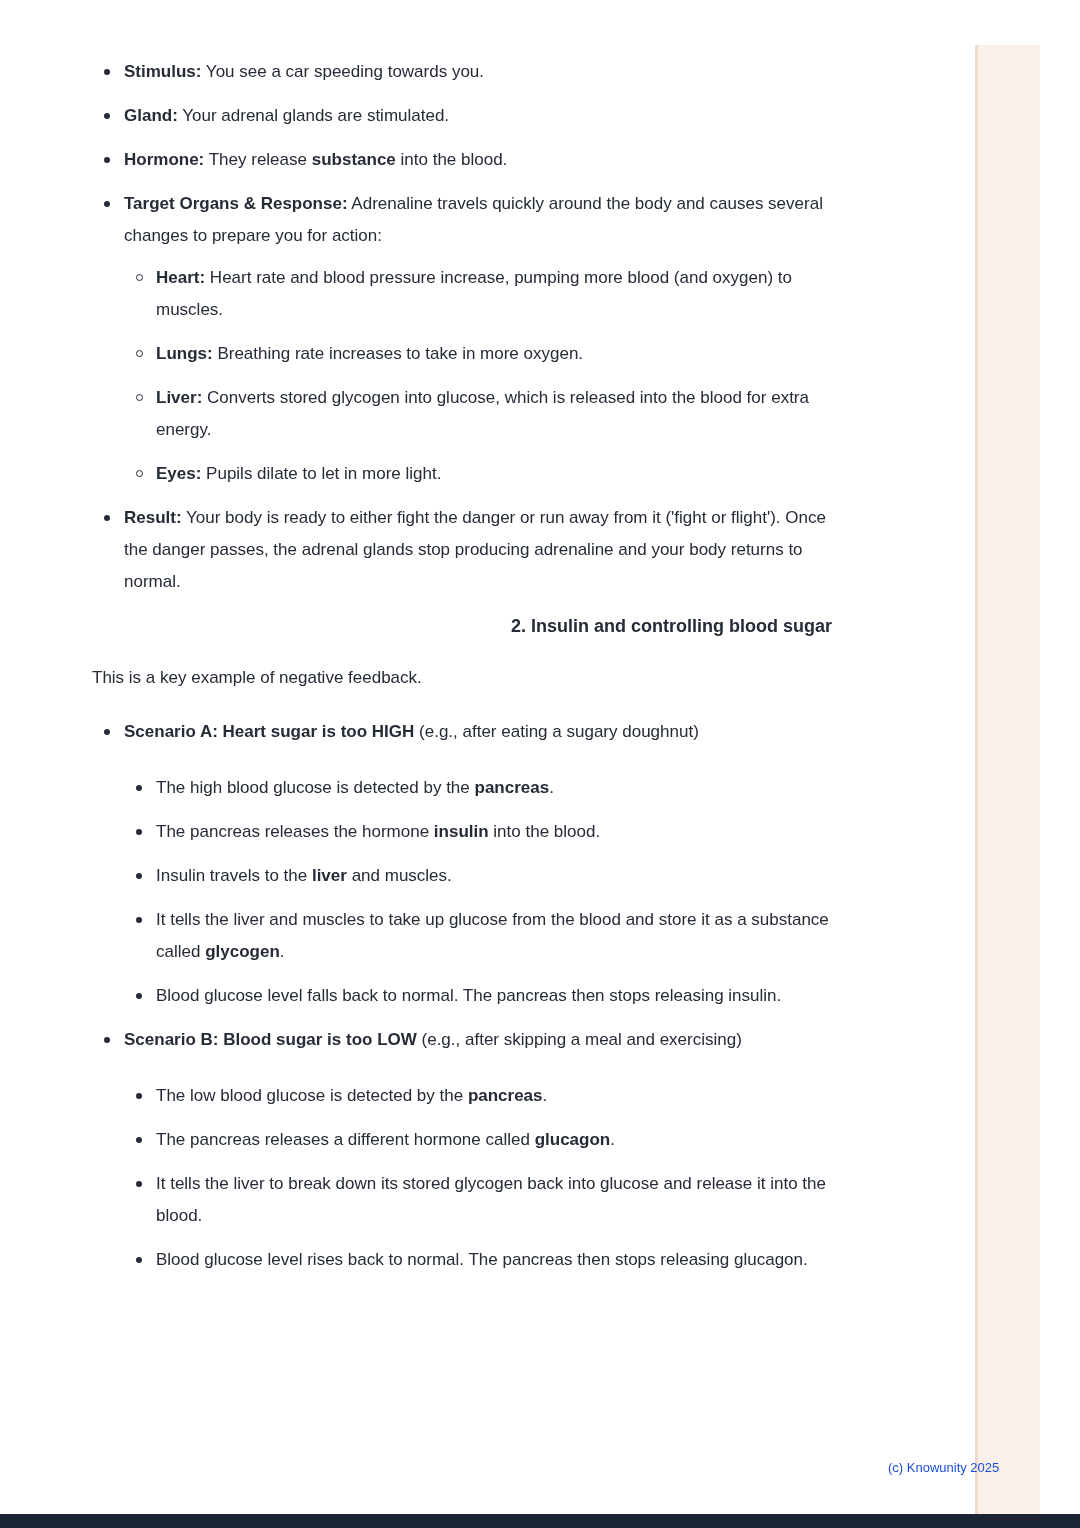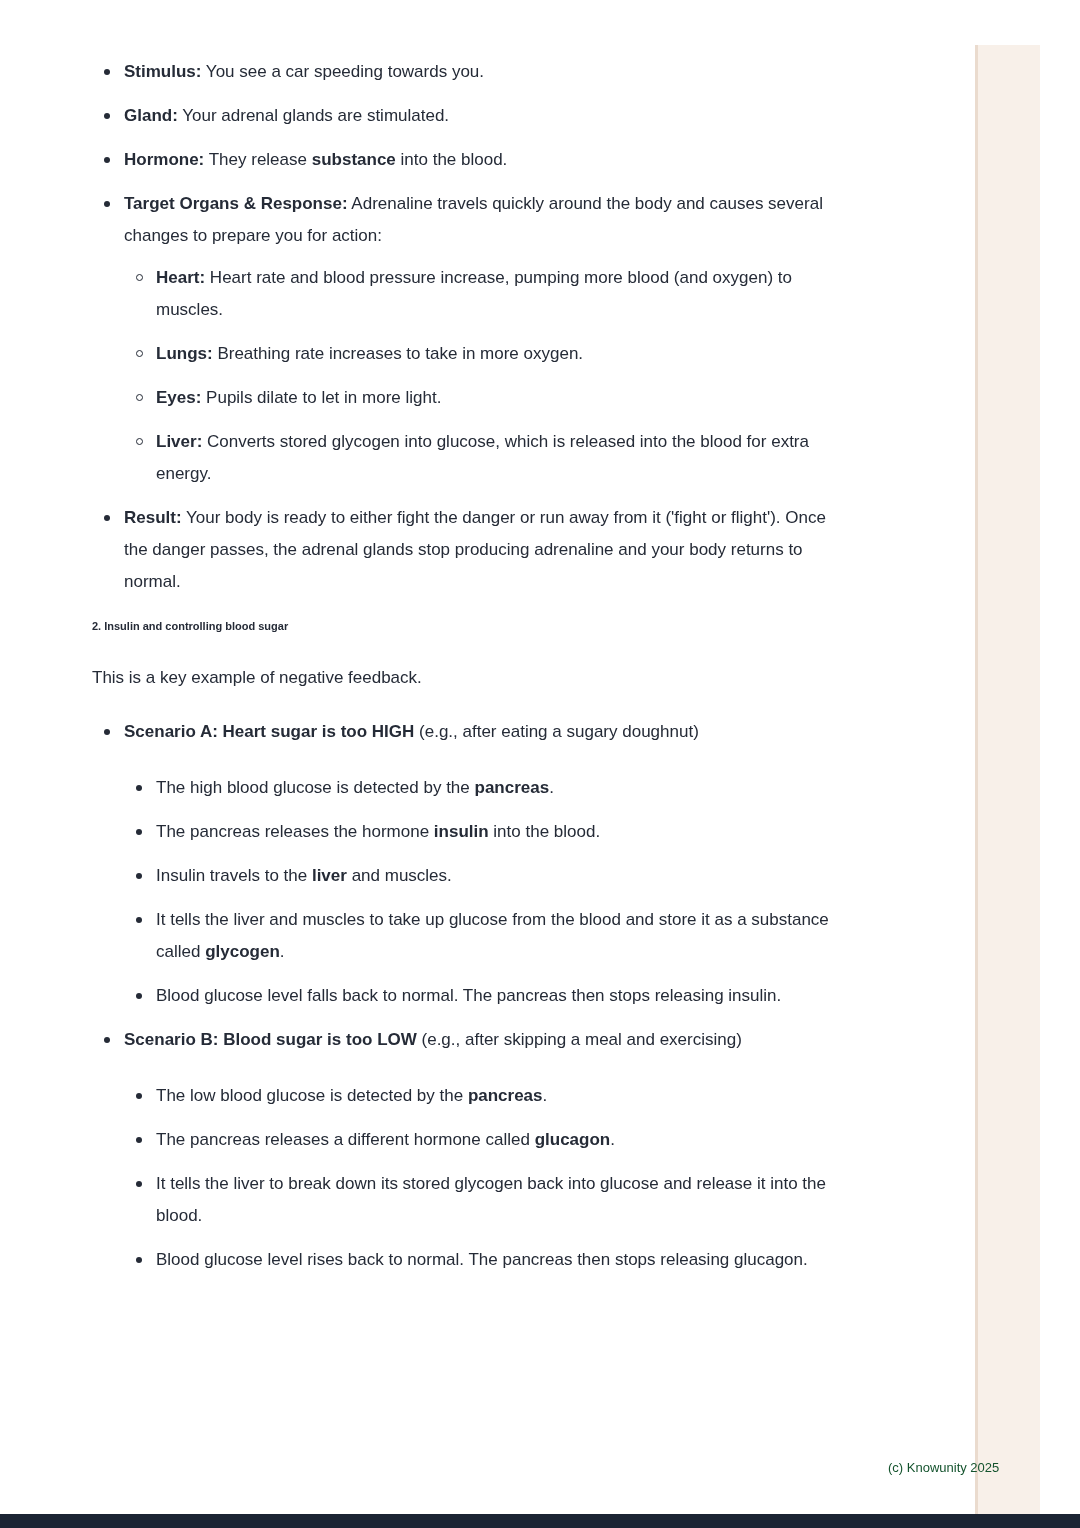--- a/index.html
+++ b/index.html
@@ -26,21 +26,21 @@
   .bottom-bar {
     position: absolute;
     left: 0; bottom: 0;
     width: 1080px; height: 14px;
     background: #1b2433;
   }
   .watermark {
     position: absolute;
     left: 888px; top: 1460px;
     font-size: 13px;
-    color: #14532d;
+    color: #1d4ed8;
     z-index: 3;
   }
 
   .content {
     position: absolute;
     left: 92px; top: 56px;
     width: 740px;
     font-size: 17px;
     line-height: 32px;
     z-index: 2;
@@ -63,24 +63,25 @@
     width: 5px; height: 5px;
     top: 12px;
   }
   ul.lvl2 { margin-top: 10px; }
   ul.scenario-sub { margin-top: 24px; }
 
   li.scenario { text-align: justify; }
   li.scenario ul { text-align: left; }
 
   h2.heading {
-    font-size: 11px;
+    font-size: 18px;
     line-height: 32px;
     font-weight: 700;
     margin: 12px 0 20px 0;
+    text-align: right;
   }
   p.intro { margin: 0 0 22px 0; }
 </style>
 </head>
 <body>
 
 <div class="page">
 
   <div class="stripe"></div>
   <div class="bottom-bar"></div>
@@ -101,24 +102,24 @@
       <li>
         <span class="li-text"><span class="b">Target Organs &amp; Response:</span><span> Adrenaline travels quickly around the body and causes several changes to prepare you for action:</span></span>
         <ul class="lvl2 circle">
           <li>
             <span class="li-text"><span class="b">Heart:</span><span> Heart rate and blood pressure increase, pumping more blood (and oxygen) to muscles.</span></span>
           </li>
           <li>
             <span class="li-text"><span class="b">Lungs:</span><span> Breathing rate increases to take in more oxygen.</span></span>
           </li>
           <li>
-            <span class="li-text"><span class="b">Eyes:</span><span> Pupils dilate to let in more light.</span></span>
+            <span class="li-text"><span class="b">Liver:</span><span> Converts stored glycogen into glucose, which is released into the blood for extra energy.</span></span>
           </li>
           <li>
-            <span class="li-text"><span class="b">Liver:</span><span> Converts stored glycogen into glucose, which is released into the blood for extra energy.</span></span>
+            <span class="li-text"><span class="b">Eyes:</span><span> Pupils dilate to let in more light.</span></span>
           </li>
         </ul>
       </li>
       <li>
         <span class="li-text"><span class="b">Result:</span><span> Your body is ready to either fight the danger or run away from it ('fight or flight'). Once the danger passes, the adrenal glands stop producing adrenaline and your body returns to normal.</span></span>
       </li>
     </ul>
 
     <h2 class="heading">2. Insulin and controlling blood sugar</h2>
 

